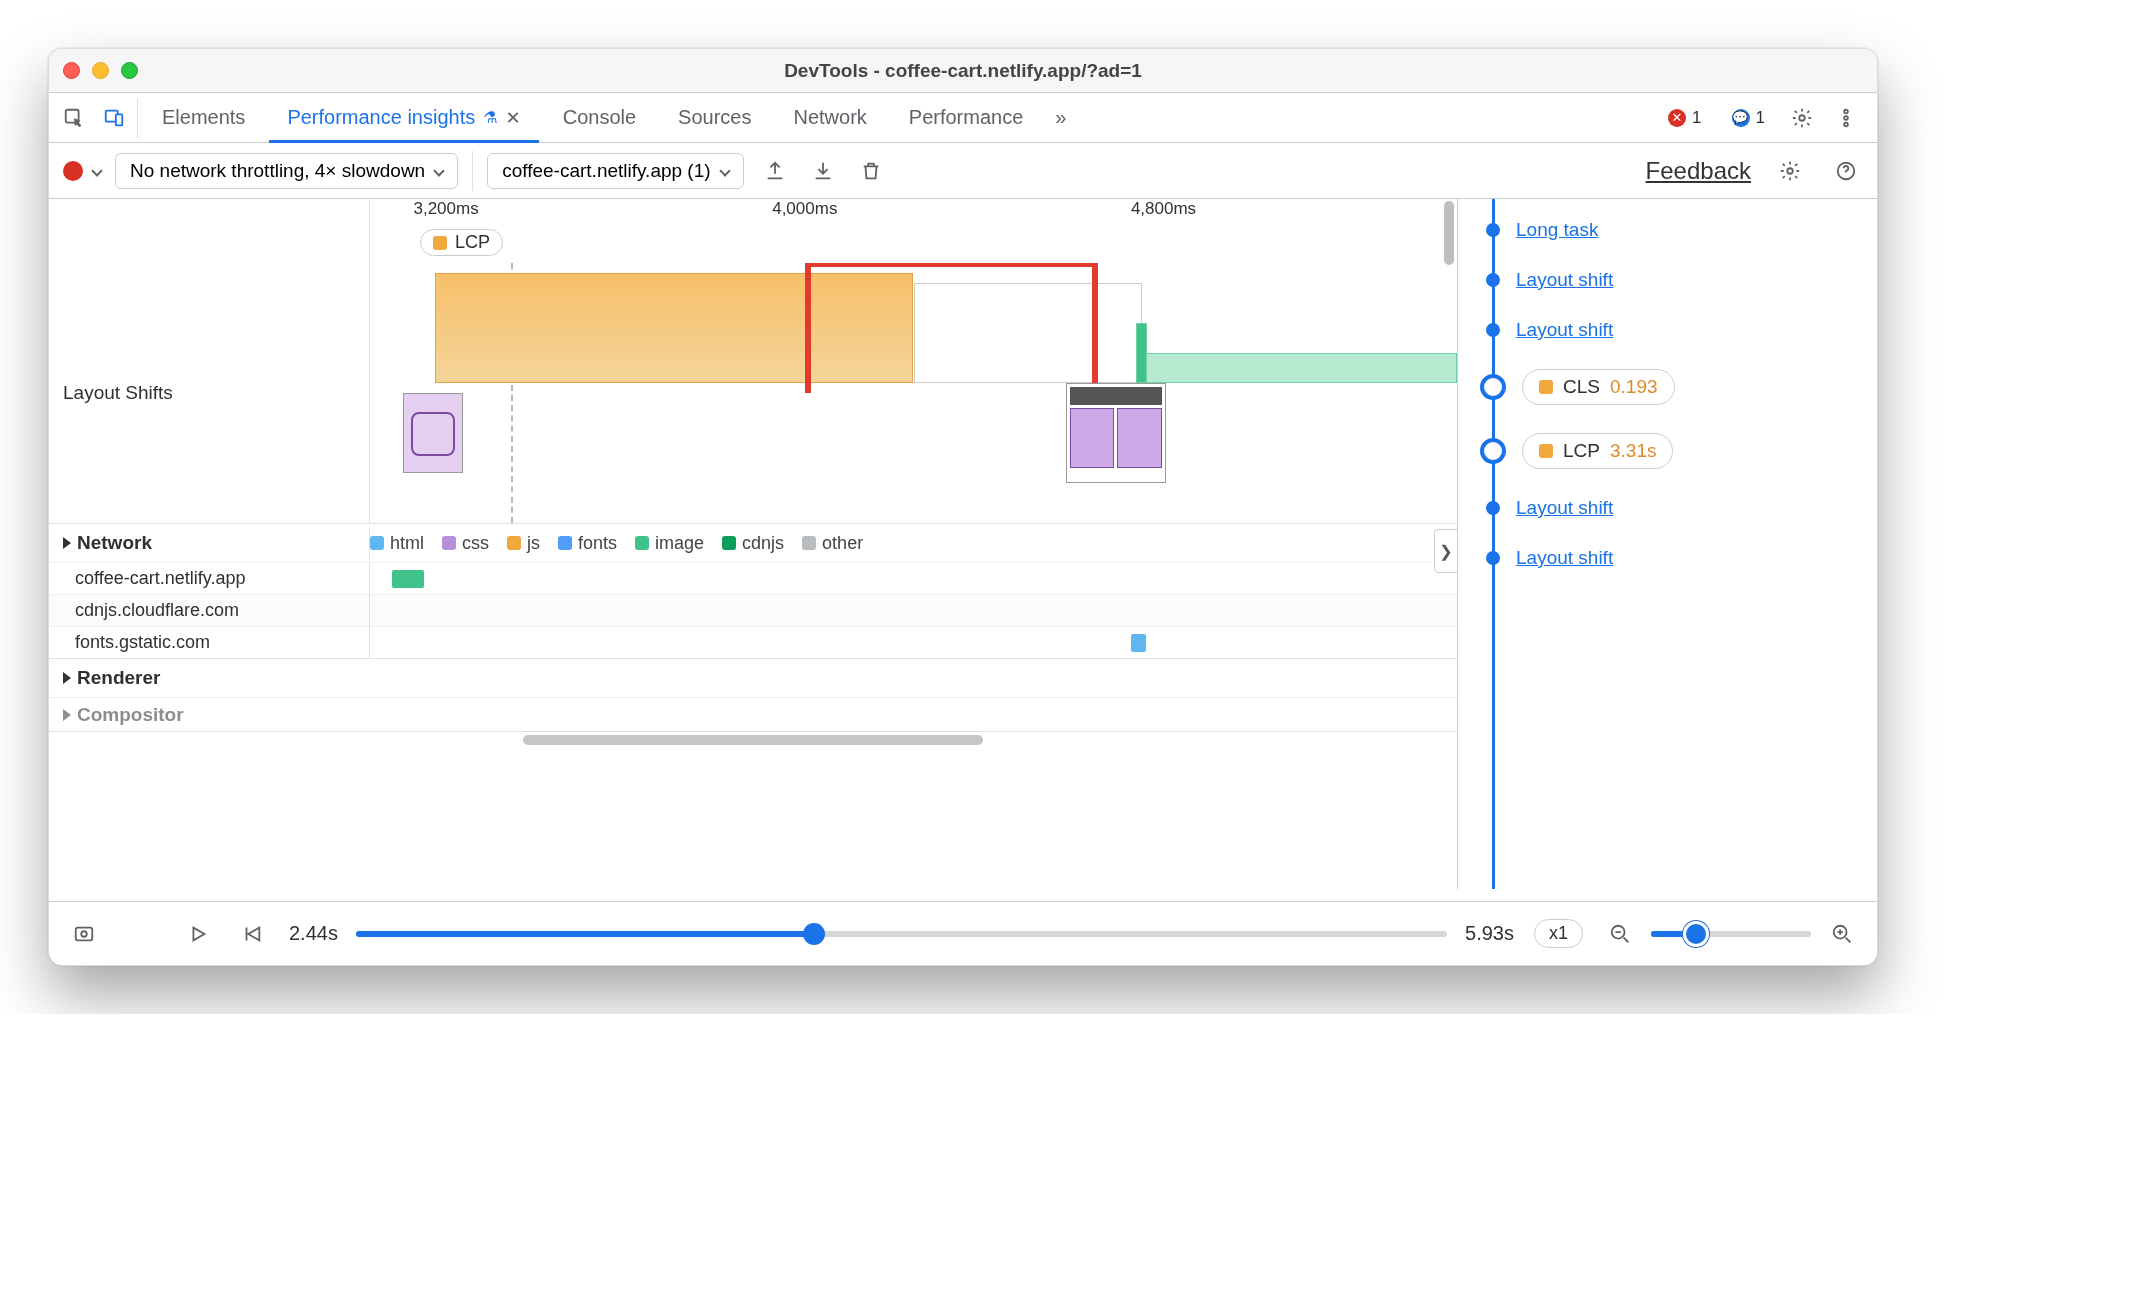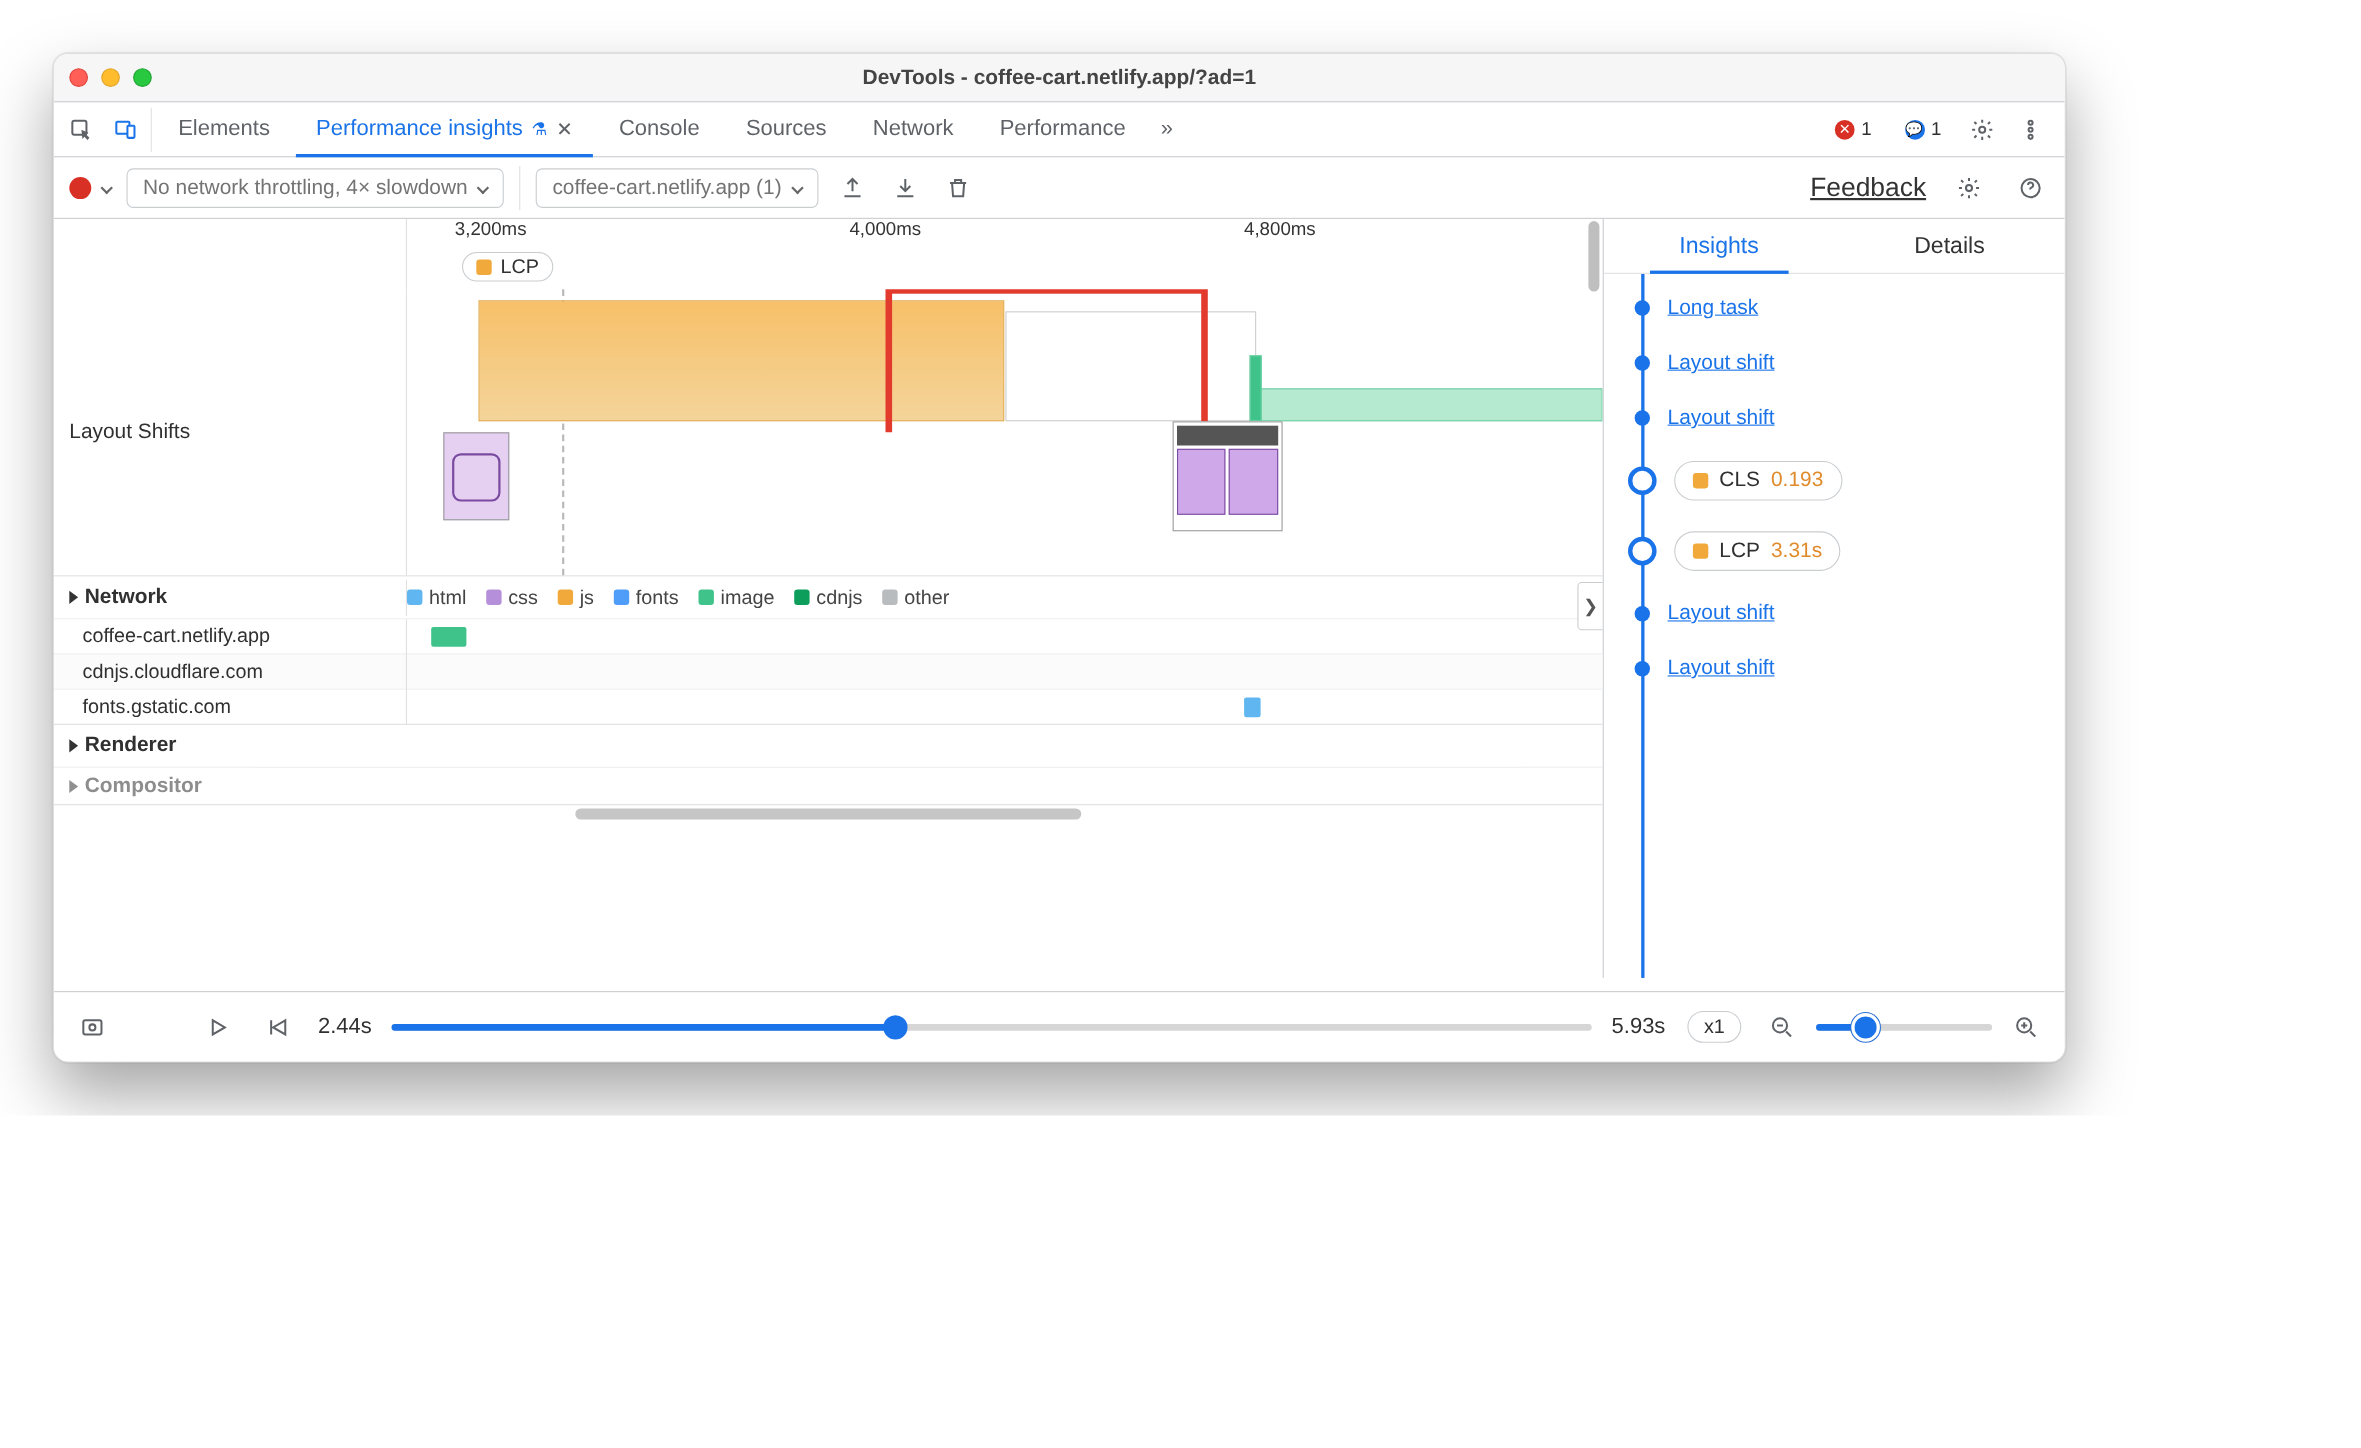--- a/index.html
+++ b/index.html
@@ -66,21 +66,21 @@
   .tab.active::after{content:"";position:absolute;left:0;right:0;bottom:-1px;height:3px;background:var(--blue);}
   .tab .closex{font-size:18px;color:#5f6368;}
   .tabs-right{display:flex;align-items:center;gap:10px;padding-right:6px;}
   .badge{display:flex;align-items:center;gap:6px;background:#fff;border-radius:14px;padding:2px 10px;font-size:17px;}
   .badge .bdot{width:18px;height:18px;border-radius:50%;display:flex;align-items:center;justify-content:center;color:#fff;font-size:13px;}
   .badge.err .bdot{background:var(--badge-red);}
   .badge.info .bdot{background:var(--badge-blue);}
   
   .toolbar{display:flex;align-items:center;gap:14px;padding:6px 14px;border-bottom:1px solid var(--border);height:56px;}
   .rec{width:20px;height:20px;border-radius:50%;background:#d93025;}
-  .select{display:flex;align-items:center;gap:10px;border:1px solid var(--border);border-radius:6px;padding:6px 14px;font-size:19px;color:#737373;background:#fff;}
+  .select{display:flex;align-items:center;gap:10px;border:1px solid var(--border);border-radius:6px;padding:6px 14px;font-size:19px;color:#000000;background:#fff;}
   .chev{border:solid #666;border-width:0 2px 2px 0;display:inline-block;padding:3px;transform:rotate(45deg);}
   .toolbar-right{margin-left:auto;display:flex;align-items:center;gap:22px;}
   .link-u{color:#333;text-decoration:underline;font-size:24px;}
   .divider-v{width:1px;height:40px;background:var(--border-light);}
   
   .body{display:flex;height:690px;position:relative;}
   .main{flex:1 1 auto;display:flex;flex-direction:column;position:relative;overflow:hidden;}
   .sidebar{width:420px;border-left:1px solid var(--border);display:flex;flex-direction:column;}
   .rowlabel{width:320px;flex:none;padding:8px 14px;font-size:19px;}
   .timeline-col{flex:1;position:relative;border-left:1px solid var(--border-light);}
@@ -383,28 +383,20 @@
             <div class="thumb-h"></div>
           </div>
 
       <div class="scroll-v">
             <div class="thumb-v"></div>
           </div>
       <div class="collapse-handle">❯</div>
     </div>
 
     <div class="sidebar">
-      <div class="side-tabs">
-        <div class="side-tab active">
-              <span>Insights</span>
-            </div>
-        <div class="side-tab">
-              <span>Details</span>
-            </div>
-      </div>
       <div class="insights-list">
         <div class="tl"></div>
 
         <div class="irow">
           <span class="node"></span>
           <span class="ilink">Long task</span>
         </div>
         <div class="irow">
           <span class="node"></span>
           <span class="ilink">Layout shift</span>

